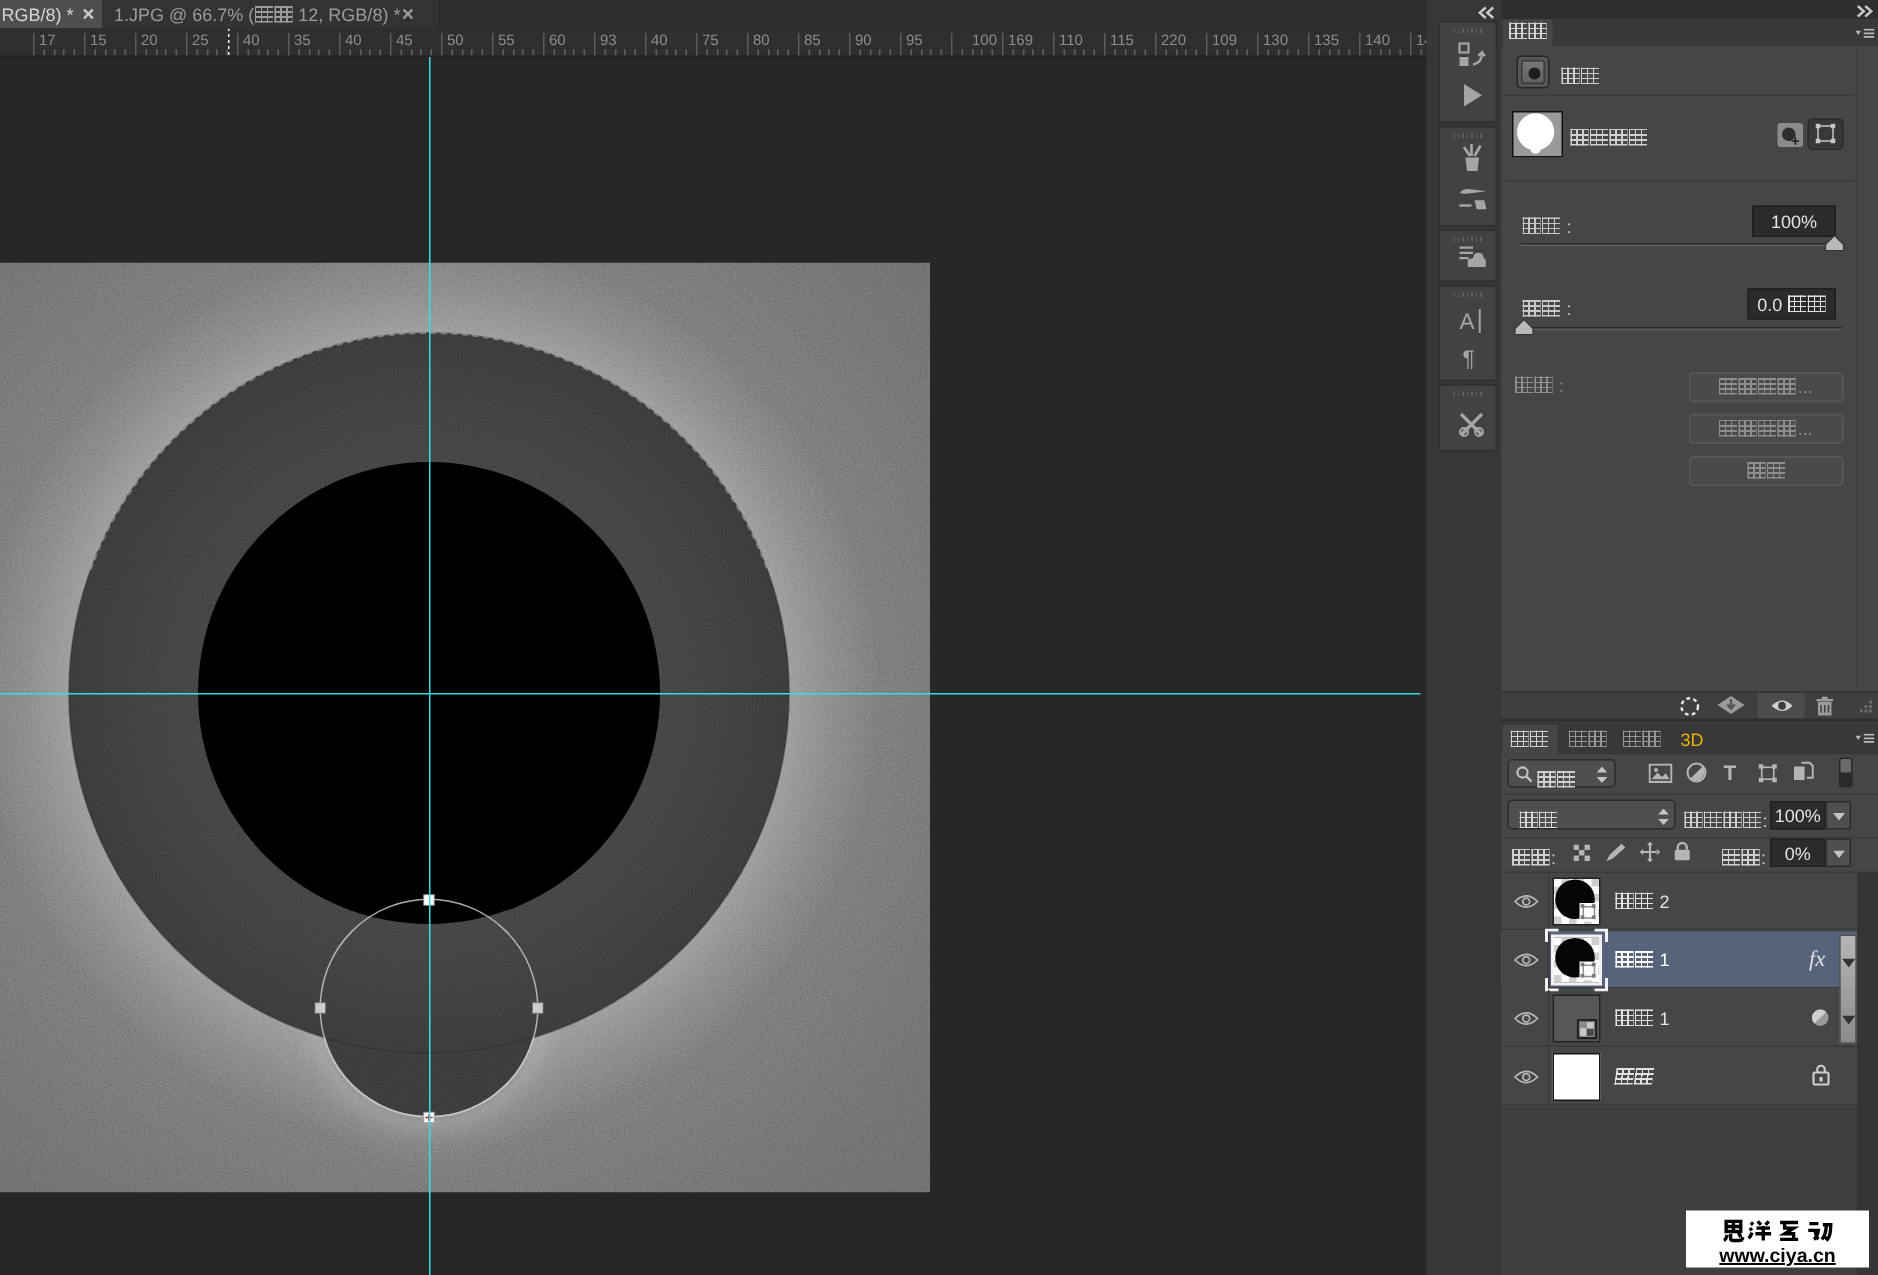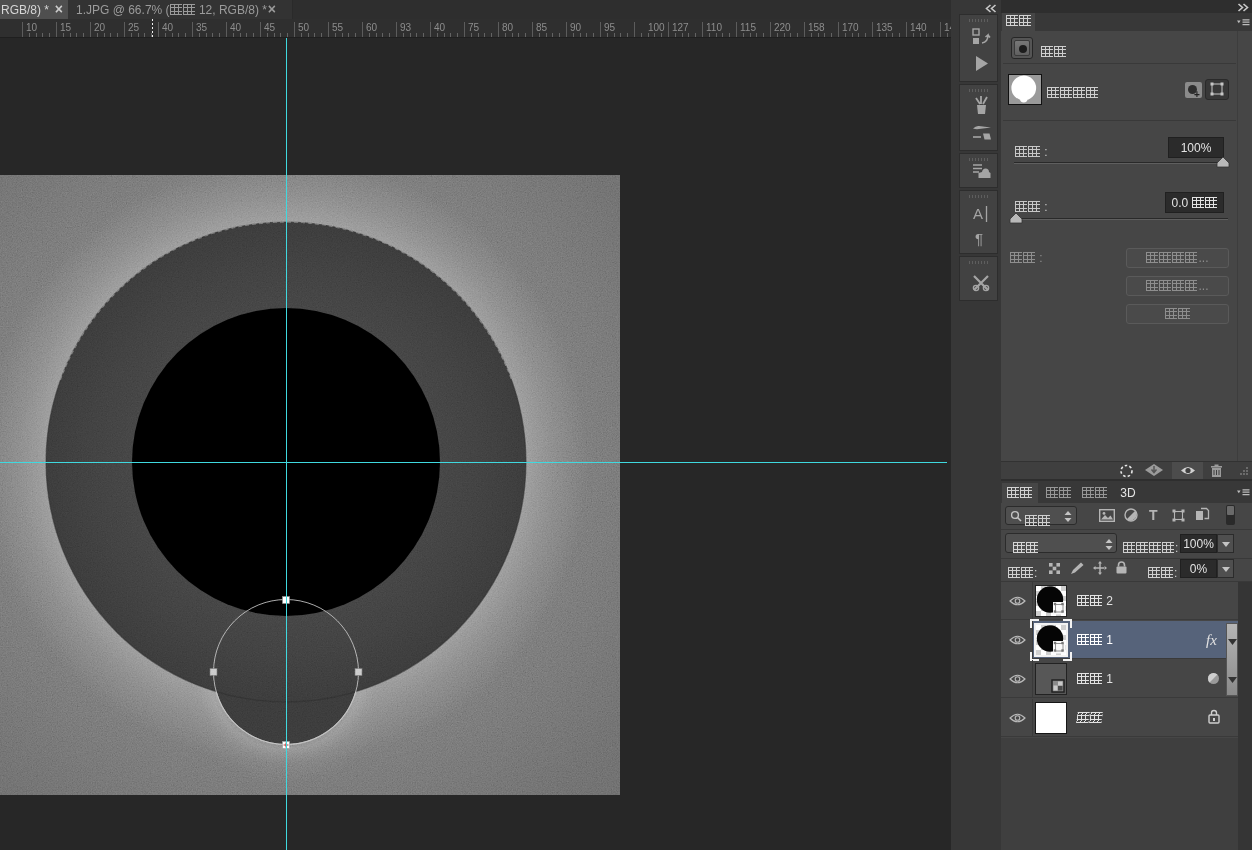--- a/index.html
+++ b/index.html
@@ -83,21 +83,21 @@
         <span class="x">×</span>
       </div>
     <div id="tab2">
         <span>1.JPG @ 66.7% (<i class="z" style="color:#9b9b9b;"></i><i class="z" style="color:#9b9b9b;"></i> 12, RGB/8) *</span>
         <span class="x">×</span>
       </div>
   </div>
 
   <div id="ruler">
 <div class="rtick" style="left:22px"></div>
-<div class="rnum" style="left:26px">10</div>
+<div class="rnum" style="left:26px">17</div>
 <div class="rmin" style="left:29px"></div>
 <div class="rmin" style="left:36px"></div>
 <div class="rmin" style="left:42px"></div>
 <div class="rmin" style="left:49px"></div>
 <div class="rtick" style="left:56px"></div>
 <div class="rnum" style="left:60px">15</div>
 <div class="rmin" style="left:63px"></div>
 <div class="rmin" style="left:70px"></div>
 <div class="rmin" style="left:76px"></div>
 <div class="rmin" style="left:83px"></div>
@@ -197,21 +197,21 @@
 <div class="rmin" style="left:614px"></div>
 <div class="rmin" style="left:620px"></div>
 <div class="rmin" style="left:627px"></div>
 <div class="rtick" style="left:634px"></div>
 <div class="rnum" style="left:648px">100</div>
 <div class="rmin" style="left:641px"></div>
 <div class="rmin" style="left:648px"></div>
 <div class="rmin" style="left:654px"></div>
 <div class="rmin" style="left:661px"></div>
 <div class="rtick" style="left:668px"></div>
-<div class="rnum" style="left:672px">127</div>
+<div class="rnum" style="left:672px">169</div>
 <div class="rmin" style="left:675px"></div>
 <div class="rmin" style="left:682px"></div>
 <div class="rmin" style="left:688px"></div>
 <div class="rmin" style="left:695px"></div>
 <div class="rtick" style="left:702px"></div>
 <div class="rnum" style="left:706px">110</div>
 <div class="rmin" style="left:709px"></div>
 <div class="rmin" style="left:716px"></div>
 <div class="rmin" style="left:722px"></div>
 <div class="rmin" style="left:729px"></div>
@@ -221,27 +221,27 @@
 <div class="rmin" style="left:750px"></div>
 <div class="rmin" style="left:756px"></div>
 <div class="rmin" style="left:763px"></div>
 <div class="rtick" style="left:770px"></div>
 <div class="rnum" style="left:774px">220</div>
 <div class="rmin" style="left:777px"></div>
 <div class="rmin" style="left:784px"></div>
 <div class="rmin" style="left:790px"></div>
 <div class="rmin" style="left:797px"></div>
 <div class="rtick" style="left:804px"></div>
-<div class="rnum" style="left:808px">158</div>
+<div class="rnum" style="left:808px">109</div>
 <div class="rmin" style="left:811px"></div>
 <div class="rmin" style="left:818px"></div>
 <div class="rmin" style="left:824px"></div>
 <div class="rmin" style="left:831px"></div>
 <div class="rtick" style="left:838px"></div>
-<div class="rnum" style="left:842px">170</div>
+<div class="rnum" style="left:842px">130</div>
 <div class="rmin" style="left:845px"></div>
 <div class="rmin" style="left:852px"></div>
 <div class="rmin" style="left:858px"></div>
 <div class="rmin" style="left:865px"></div>
 <div class="rtick" style="left:872px"></div>
 <div class="rnum" style="left:876px">135</div>
 <div class="rmin" style="left:879px"></div>
 <div class="rmin" style="left:886px"></div>
 <div class="rmin" style="left:892px"></div>
 <div class="rmin" style="left:899px"></div>
@@ -463,21 +463,21 @@
             <rect x="7" y="7" width="2" height="2"></rect>
           </g>
       </svg>
     </div>
     <div class="abs" style="left:0;top:479px;width:251px;height:2px;background:#2e2e2e"></div>
 
     <div class="phead" style="top:481px;height:22px"></div>
     <div class="ptab" style="left:1px;top:483px;width:36px;height:20px;line-height:20px"><i class="z" style="color:#d2d2d2;"></i><i class="z" style="color:#d2d2d2;"></i></div>
     <div class="ptabi" style="left:43px;top:483px;width:30px;height:20px;line-height:20px"><i class="z" style="color:#979797;"></i><i class="z" style="color:#979797;"></i></div>
     <div class="ptabi" style="left:79px;top:483px;width:30px;height:20px;line-height:20px"><i class="z" style="color:#979797;"></i><i class="z" style="color:#979797;"></i></div>
-    <div class="ptabi" style="left:116px;top:483px;width:22px;height:20px;line-height:20px;color:#e5e5e5;font-size:12px">3D</div>
+    <div class="ptabi" style="left:116px;top:483px;width:22px;height:20px;line-height:20px;color:#eab308;font-size:12px">3D</div>
     <svg class="abs pmenu" style="left:236px;top:489px" width="13" height="7" viewBox="0 0 13 7">
       <path d="M0,1.5 l3.6,0 -1.8,2.8 z" fill="#bcbcbc"></path>
         <path d="M5.5,0.8 h7 M5.5,3.2 h7 M5.5,5.6 h7" stroke="#bcbcbc" stroke-width="1.2"></path>
     </svg>
 
     <div class="abs" style="left:0;top:503px;width:251px;height:347px;background:#464646">
 
       <div class="abs" style="left:4px;top:3px;width:72px;height:19px;background:#4f4f4f;border:1px solid #2b2b2b;border-radius:3px">
         <svg class="abs" style="left:4px;top:3px" width="12" height="12" viewBox="0 0 12 12">
           <circle cx="5" cy="5" r="3.4" fill="none" stroke="#c4c4c4" stroke-width="1.4"></circle>
@@ -697,15 +697,42 @@
       <div class="abs" style="left:237px;top:79px;width:14px;height:268px;background:#353535"></div>
       <div class="abs" style="left:225px;top:120px;width:12px;height:73px;background:linear-gradient(#b5b5b5,#8a8a8a);border:1px solid #555"></div>
       <svg class="abs" style="left:227px;top:136px" width="9" height="6" viewBox="0 0 9 6">
           <path d="M0,0 h9 l-4.5,6 z" fill="#333"></path>
         </svg>
       <svg class="abs" style="left:227px;top:174px" width="9" height="6" viewBox="0 0 9 6">
           <path d="M0,0 h9 l-4.5,6 z" fill="#333"></path>
         </svg>
     </div>
 
+    <div id="wm">
+      <svg width="122" height="38" viewBox="0 0 122 38">
+  <g transform="translate(8,3.5) scale(0.75)">
+
+  <g stroke="#000" stroke-width="3" fill="none">
+    <path d="M25,5 h13 v9 h-13 z M25,9.5 h13 M31.5,5 v9"></path>
+    <path d="M26,17 q-1,4 -3,5 M29,16 v4 q0,2 2,2 h6 q2,0 3,-3 M36,15 l2,4"></path>
+  </g>
+
+  <g stroke="#000" stroke-width="3" fill="none">
+    <path d="M47,6 l2,2 M46,11 l2,2 M45,20 q2,-2 3,-5"></path>
+    <path d="M53,5 l3,3 M63,5 l-3,3 M52,11 h12 M51,16 h14 M58,9 v13"></path>
+  </g>
+
+  <g stroke="#000" stroke-width="3" fill="none">
+    <path d="M73,6 h16 M73,21 h16 M77,6 v5 h8 l-8,5 h8 v5"></path>
+  </g>
+
+  <g stroke="#000" stroke-width="3" fill="none">
+    <path d="M99,7 h8 M98,13 h9 q-1,6 -4,8 M104,13 q1,6 3,8"></path>
+    <path d="M111,8 h7 q0,10 -3,13 l-2,-2 M114,8 q0,9 -4,13"></path>
+  </g>
+  </g>
+  <text x="61" y="34" text-anchor="middle" font-family="Liberation Sans" font-size="13" font-weight="bold" fill="#000" style="text-decoration:underline">www.ciya.cn</text>
+  <rect x="36" y="31.5" width="50" height="0" fill="none"></rect>
+</svg>
+    </div>
   </div>
 
 </div>
 
 </body></html>

